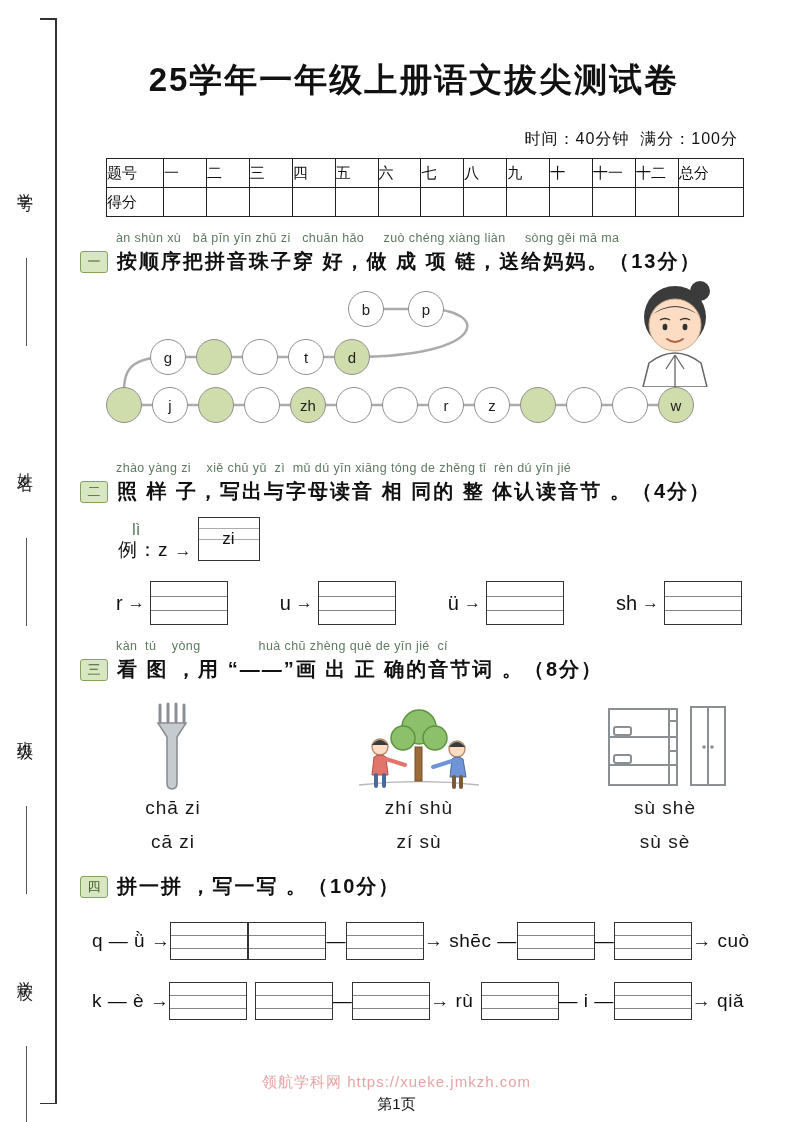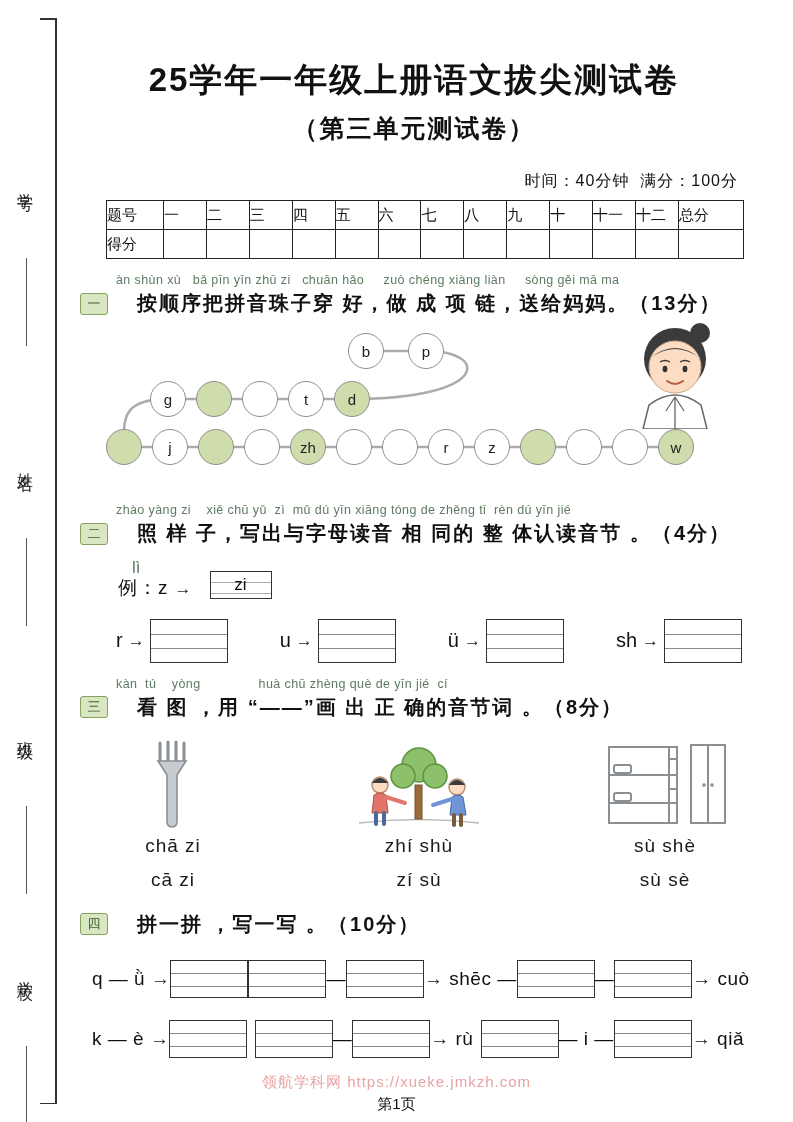--- a/index.html
+++ b/index.html
@@ -22,42 +22,42 @@
   table.score{border-collapse:collapse;margin-left:26px;width:638px;table-layout:fixed;}
   table.score td{border:1.5px solid #222;height:28px;text-align:left;font-size:15px;padding:0;font-family:Liberation Mono, monospace;}
   td.c-first{width:56px;}
   td.c-last{width:64px;}
 
   .qsection{margin-top:14px;}
   .qpinyin{margin-left:36px;font-size:12.5px;color:#5e7a61;letter-spacing:0.4px;white-space:pre-wrap;}
   .qline{display:flex;align-items:center;gap:9px;margin-top:3px;}
   .qbadge{flex:0 0 auto;width:26px;height:20px;background:#d9e6c2;border:1px solid #85a35d;border-radius:3px;
           color:#3e5e27;font-size:13px;display:flex;align-items:center;justify-content:center;}
-  .qtext{font-size:20px;font-weight:700;letter-spacing:2px;margin-left:20px;}
+  .qtext{font-size:20px;font-weight:700;letter-spacing:2px;}
 
   
   .necklace{position:relative;height:164px;margin:8px 0 0 18px;}
   .chain-svg{position:absolute;left:0;top:0;}
   .bead-area{position:absolute;left:0;top:0;width:640px;height:160px;}
   .bead{position:absolute;width:36px;height:36px;border:1.5px solid #8f8f8f;border-radius:50%;background:#fff;
         display:flex;align-items:center;justify-content:center;font-size:15px;color:#222;box-sizing:border-box;}
   .bead.shaded{background:#cfdcab;}
   .teacher{position:absolute;right:20px;top:-6px;}
 
   
   .pgrid{width:78px;height:44px;border:1.5px solid #333;box-sizing:border-box;background-color:#fff;
          background-image:linear-gradient(#888,#888),linear-gradient(#888,#888);
          background-size:100% 1px;background-position:0 14px,0 28px;background-repeat:no-repeat;}
   .q4-grid{width:78px;height:38px;border:1.5px solid #333;box-sizing:border-box;background-color:#fff;
          background-image:linear-gradient(#888,#888),linear-gradient(#888,#888);
          background-size:100% 1px;background-position:0 12px,0 25px;background-repeat:no-repeat;}
-  .ans-grid{width:62px;height:28px;border:1.5px solid #333;box-sizing:border-box;background-color:#fff;
+  .ans-grid{width:62px;height:44px;border:1.5px solid #333;box-sizing:border-box;background-color:#fff;
          background-image:linear-gradient(#aaa,#aaa),linear-gradient(#aaa,#aaa);
          background-size:100% 1px;background-position:0 10px,0 21px;background-repeat:no-repeat;
-         display:flex;align-items:center;justify-content:center;font-size:17px;margin-left:12px;}
+         display:flex;align-items:center;justify-content:center;font-size:17px;}
 
   
   .example-row{display:flex;align-items:flex-end;gap:6px;margin:12px 0 6px 38px;}
   .ex-stack{display:inline-flex;flex-direction:column;align-items:flex-start;line-height:1.1;}
   .ex-py{font-size:17px;color:#5e7a61;margin-left:14px;}
   .ex-text{font-size:19px;letter-spacing:1px;}
   .arrow{font-size:17px;color:#222;}
   .q2-items{display:flex;justify-content:space-between;margin:20px 6px 0 36px;}
   .q2-item{display:flex;align-items:center;gap:5px;}
   .q2-label{font-size:20px;}
@@ -90,21 +90,20 @@
   <div class="rail-wline" style="top:258px;"></div>
   <span class="rail-label" style="top:460px;">姓名：</span>
   <div class="rail-wline" style="top:538px;"></div>
   <span class="rail-label" style="top:728px;">班级：</span>
   <div class="rail-wline" style="top:806px;"></div>
   <span class="rail-label" style="top:968px;">学校：</span>
   <div class="rail-wline" style="top:1046px;"></div>
 
   <div class="content">
     <h1 class="title">25学年一年级上册语文拔尖测试卷</h1>
-    <div class="subtitle">（第三单元测试卷）</div>
     <div class="time-info">时间：40分钟  满分：100分</div>
 
     <table class="score">
       <tbody>
           <tr>
         <td class="c-first">题号</td>
         <td>一</td>
         <td>二</td>
         <td>三</td>
         <td>四</td>

